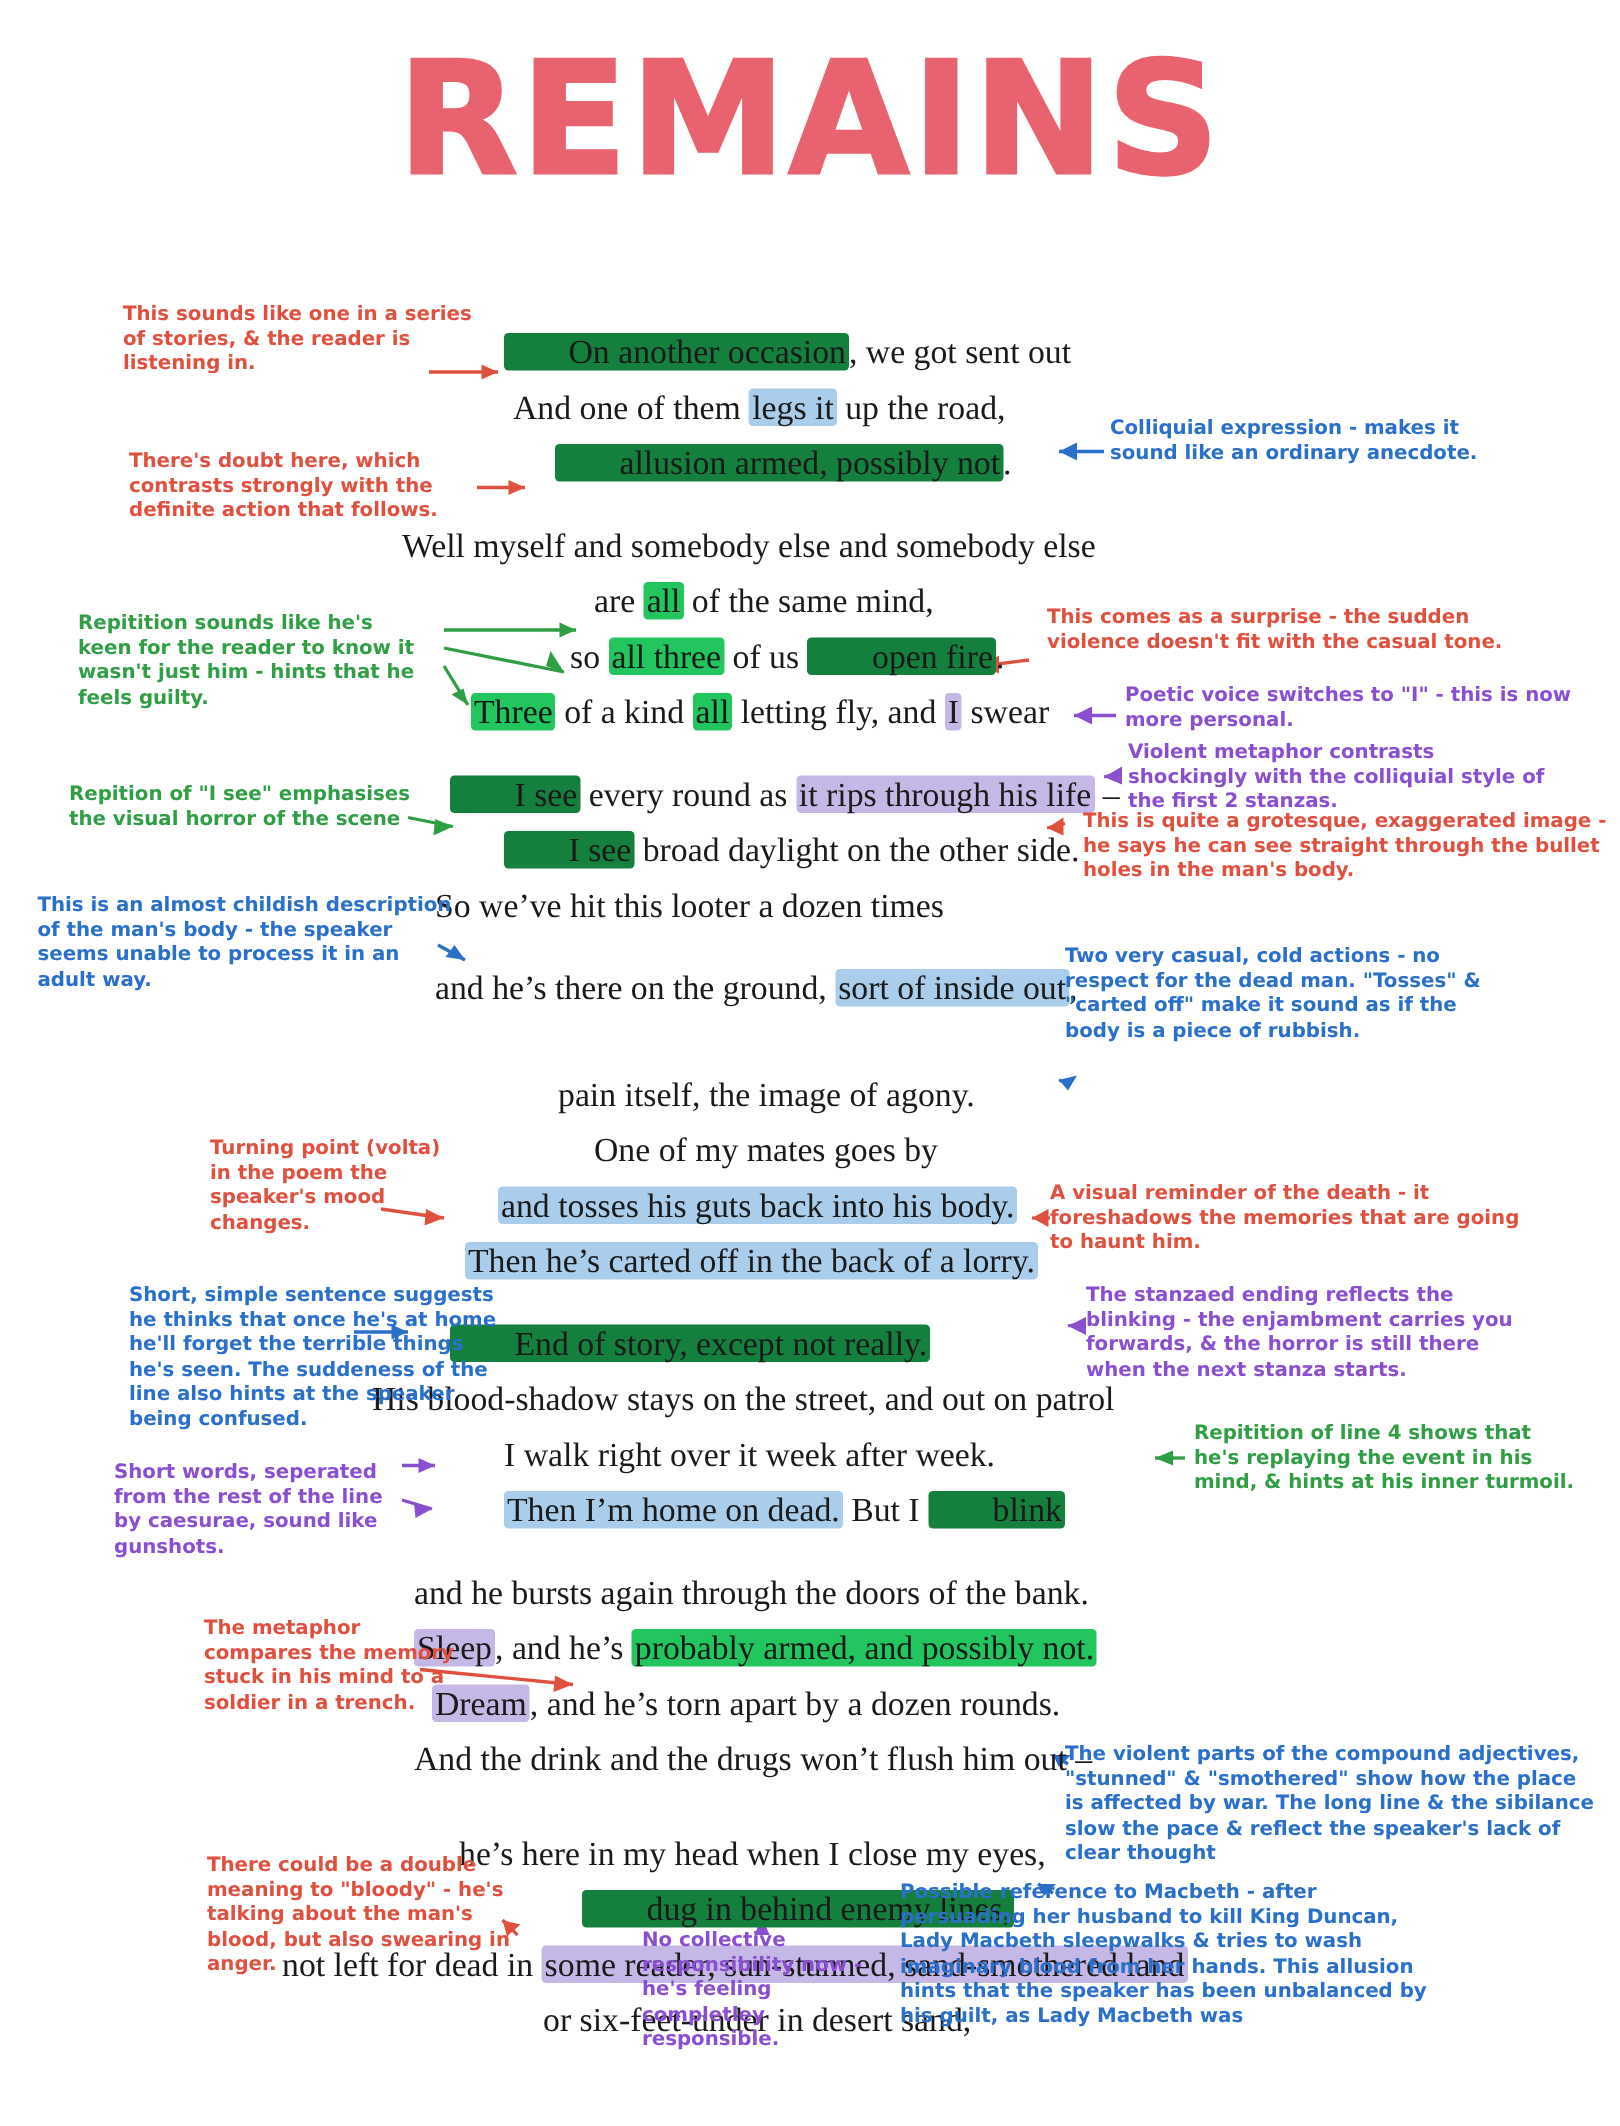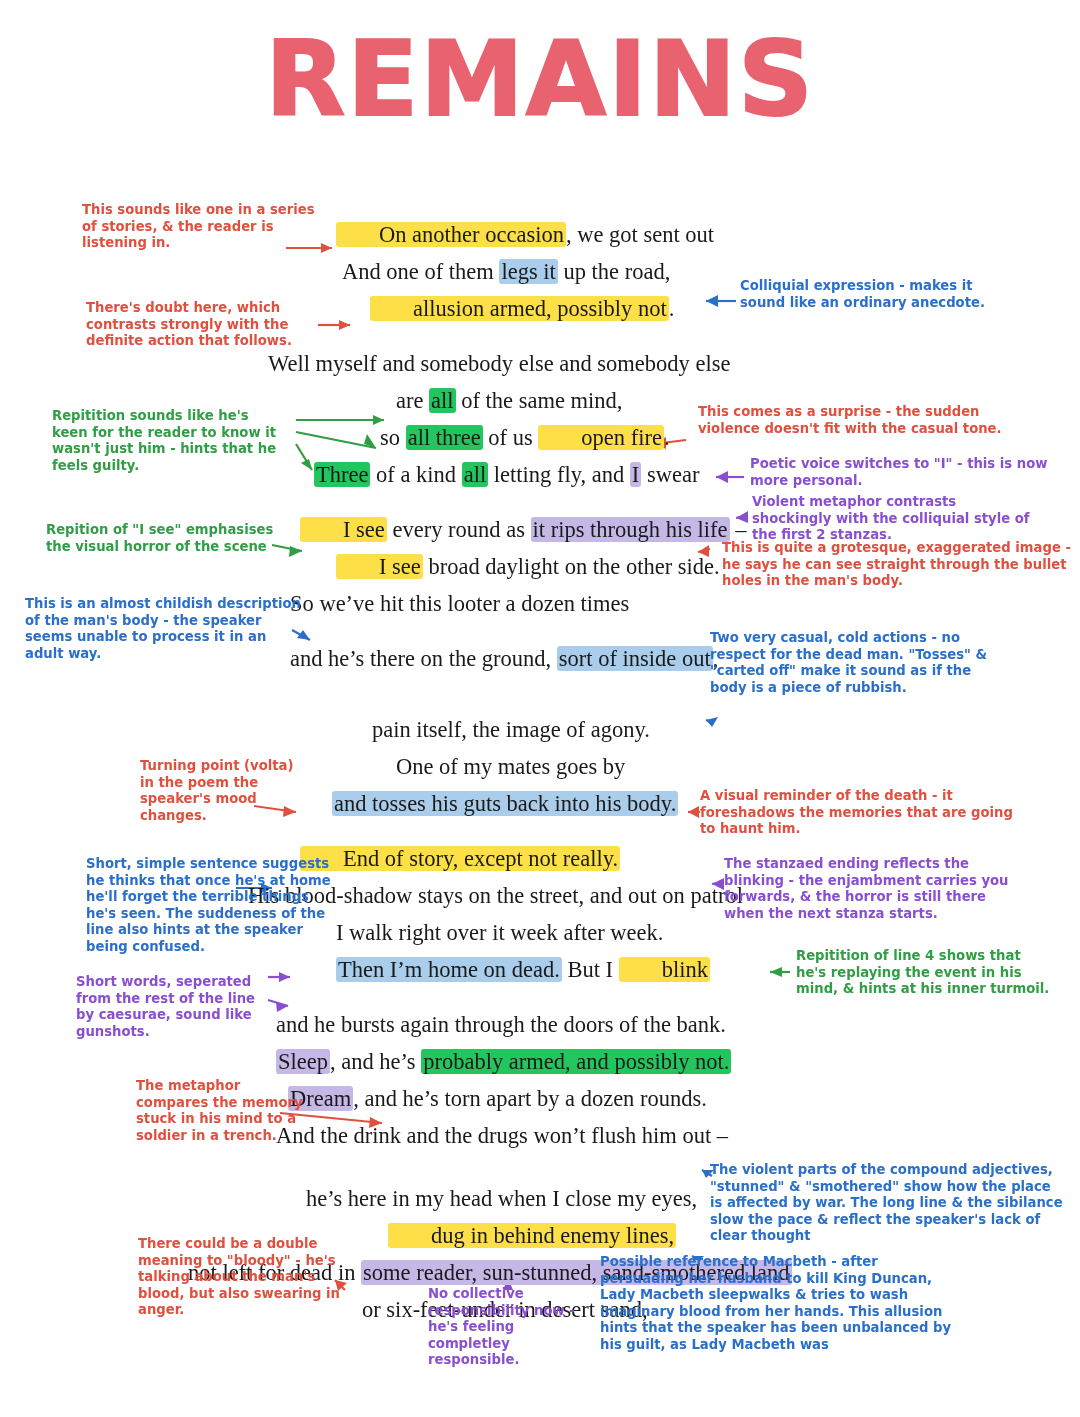--- a/index.html
+++ b/index.html
@@ -16,21 +16,21 @@
   }
   .poem{
     position:absolute;left:0;top:216px;width:1080px;
     font-family:"Liberation Serif", serif;font-size:22.5px;color:#1a1a1a;
     line-height:37px;
   }
   .pl{white-space:nowrap;position:relative;}
   .stanza{margin-bottom:18px;}
   .hl{border-radius:3px;padding:0 2px;}
   .hl-blue{background:#a9cdea;}
-  .hl-pink{background:#fde047;padding-left:43px;}
+  .hl-pink{background:#15803d;padding-left:43px;}
   .hl-green{background:#22c55e;}
   .hl-purple{background:#c6b8e6;}
   .ann{
     position:absolute;font-family:"DejaVu Sans", sans-serif;
     font-size:13.2px;line-height:16.5px;font-weight:600;
   }
   .red{color:#e0503f;}
   .blue{color:#2a6fc9;}
   .green{color:#2f9e44;}
   .purple{color:#8a4fd0;}
@@ -117,20 +117,21 @@
   <div class="stanza">
     <div class="pl" style="padding-left:300px"><span class="hl hl-pink">I see</span> every round as <span class="hl hl-purple">it rips through his life</span> –</div>
     <div class="pl" style="padding-left:336px"><span class="hl hl-pink">I see</span> broad daylight on the other side.</div>
     <div class="pl" style="padding-left:290px">So we’ve hit this looter a dozen times</div>
   </div>
   <div class="stanza">
     <div class="pl" style="padding-left:290px">and he’s there on the ground, <span class="hl hl-blue">sort of inside out</span>,</div>
     <div class="pl" style="padding-left:372px;margin-top:34px">pain itself, the image of agony.</div>
     <div class="pl" style="padding-left:396px">One of my mates goes by</div>
     <div class="pl" style="padding-left:332px"><span class="hl hl-blue">and tosses his guts back into his body.</span></div>
+    <div class="pl" style="padding-left:310px"><span class="hl hl-blue">Then he’s carted off in the back of a lorry.</span></div>
   </div>
   <div class="stanza">
     <div class="pl" style="padding-left:300px;"><span class="hl hl-pink">End of story, except not really.</span></div>
     <div class="pl" style="padding-left:248px">His blood-shadow stays on the street, and out on patrol</div>
     <div class="pl" style="padding-left:336px">I walk right over it week after week.</div>
     <div class="pl" style="padding-left:336px"><span class="hl hl-blue">Then I’m home on dead.</span> But I <span class="hl hl-pink">blink</span></div>
   </div>
   <div class="stanza">
     <div class="pl" style="padding-left:276px;">and he bursts again through the doors of the bank.</div>
     <div class="pl" style="padding-left:276px"><span class="hl hl-purple">Sleep</span>, and he’s <span class="hl hl-green">probably armed, and possibly not.</span></div>

